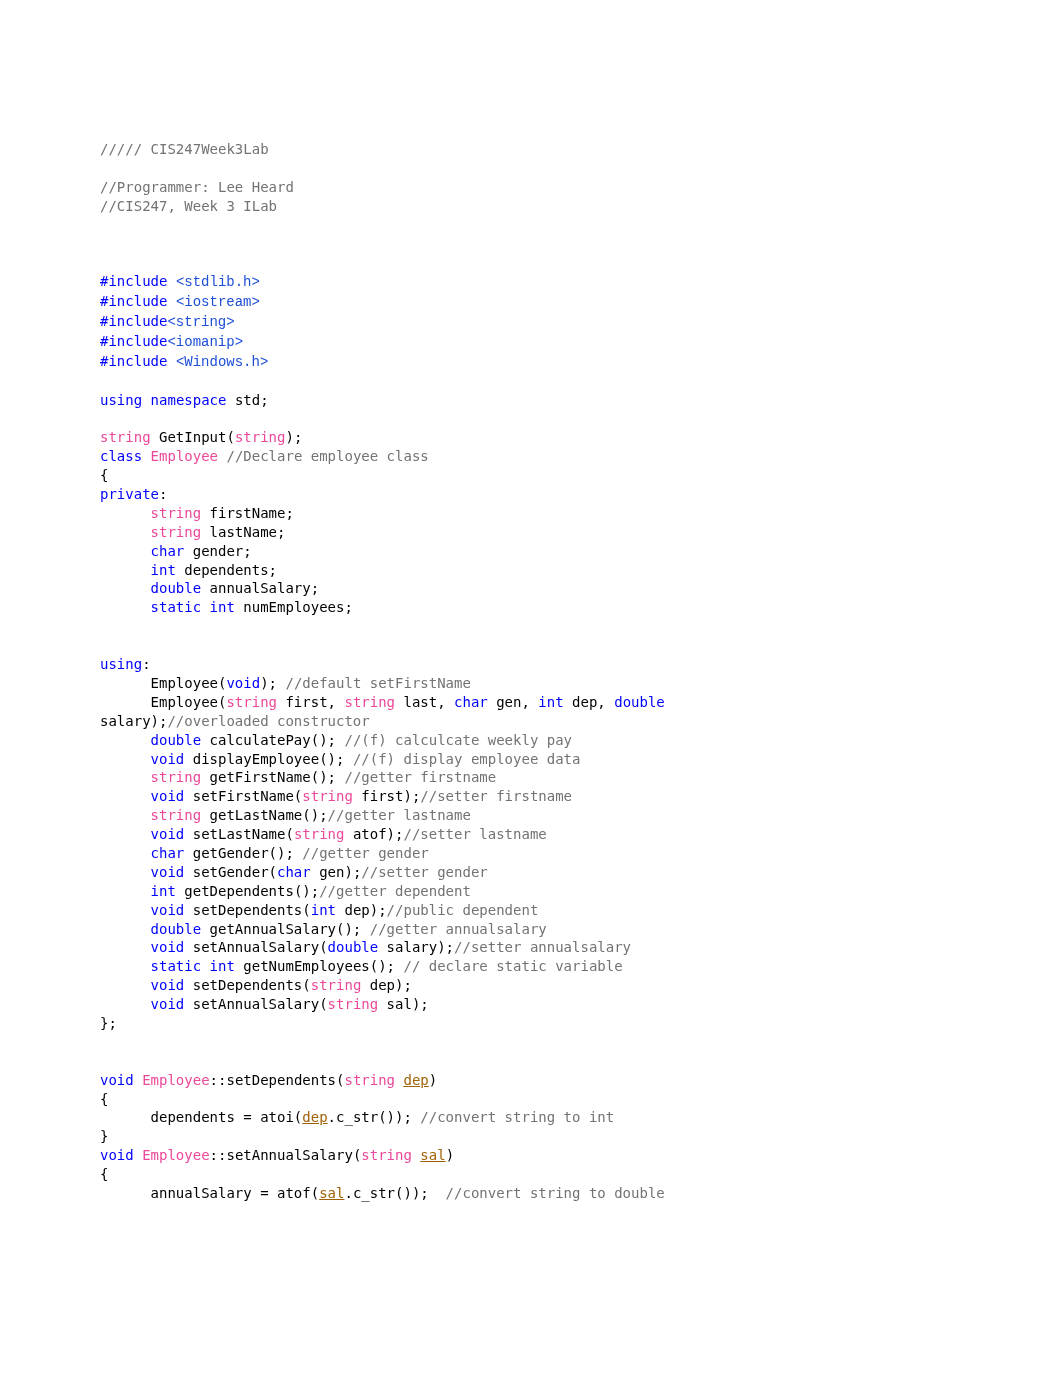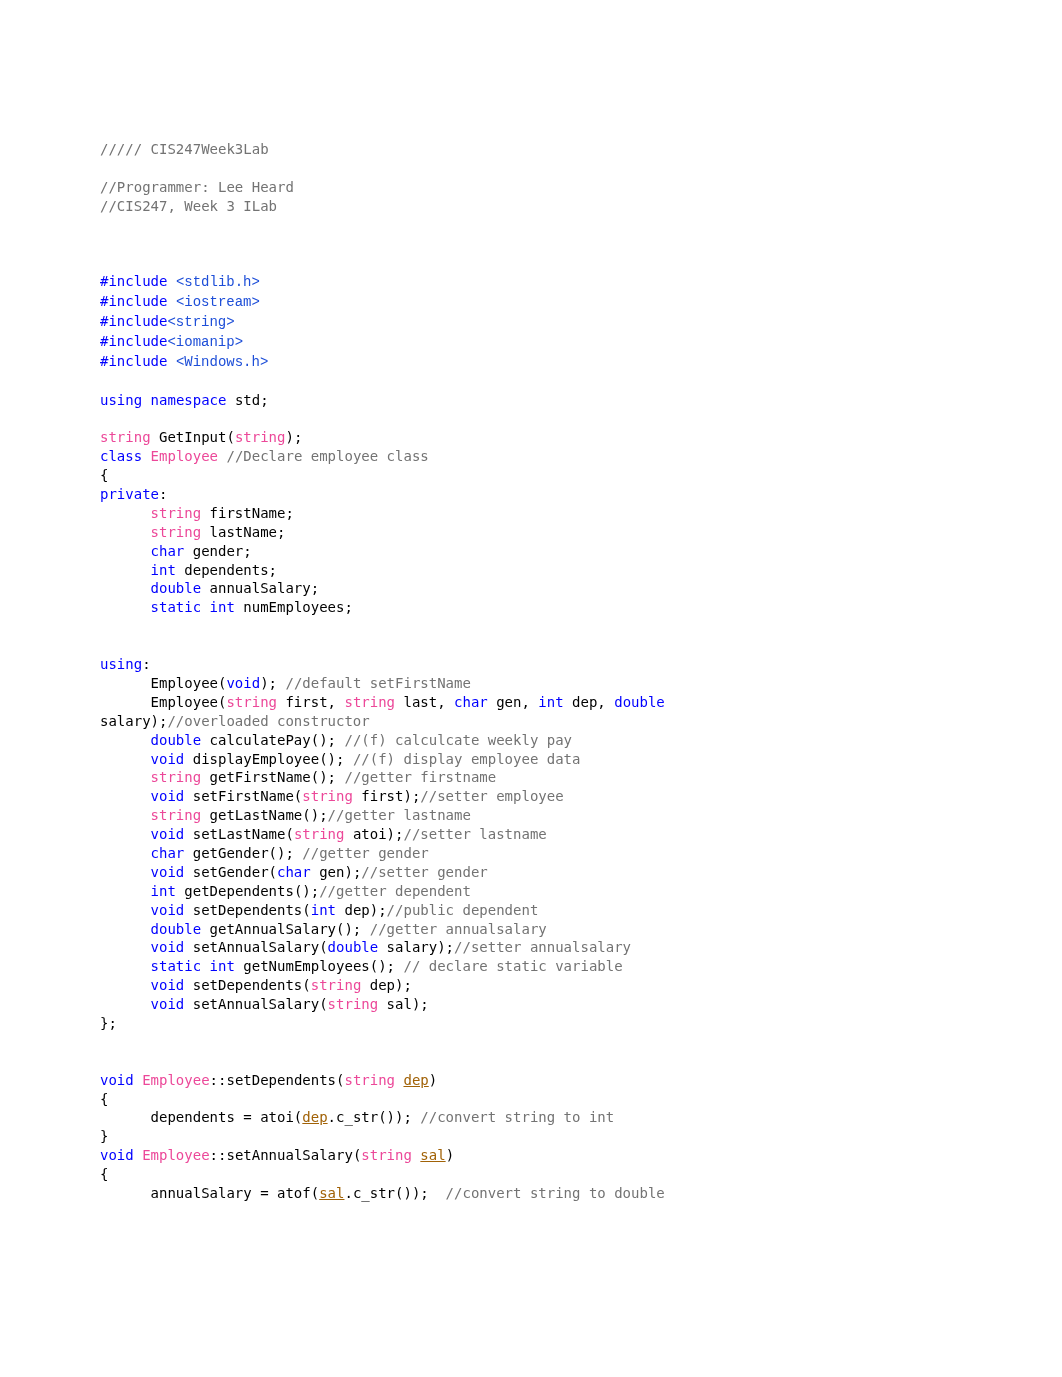--- a/index.html
+++ b/index.html
@@ -55,23 +55,23 @@
 <span class="c-black">      </span><span class="c-blue">static</span><span class="c-black"> </span><span class="c-blue">int</span><span class="c-black"> numEmployees;</span>
 <span class="c-black"></span>
 <span class="c-black"></span>
 <span class="c-blue">using</span><span class="c-black">:</span>
 <span class="c-black">      Employee(</span><span class="c-blue">void</span><span class="c-black">); </span><span class="c-green">//default setFirstName</span>
 <span class="c-black">      Employee(</span><span class="c-teal">string</span><span class="c-black"> first, </span><span class="c-teal">string</span><span class="c-black"> last, </span><span class="c-blue">char</span><span class="c-black"> gen, </span><span class="c-blue">int</span><span class="c-black"> dep, </span><span class="c-blue">double</span><span class="c-black"> </span>
 <span class="c-black">salary);</span><span class="c-green">//overloaded constructor</span>
 <span class="c-black">      </span><span class="c-blue">double</span><span class="c-black"> calculatePay(); </span><span class="c-green">//(f) calculcate weekly pay</span>
 <span class="c-black">      </span><span class="c-blue">void</span><span class="c-black"> displayEmployee(); </span><span class="c-green">//(f) display employee data</span>
 <span class="c-black">      </span><span class="c-teal">string</span><span class="c-black"> getFirstName(); </span><span class="c-green">//getter firstname</span>
-<span class="c-black">      </span><span class="c-blue">void</span><span class="c-black"> setFirstName(</span><span class="c-teal">string</span><span class="c-black"> first);</span><span class="c-green">//setter employee</span>
+<span class="c-black">      </span><span class="c-blue">void</span><span class="c-black"> setFirstName(</span><span class="c-teal">string</span><span class="c-black"> first);</span><span class="c-green">//setter firstname</span>
 <span class="c-black">      </span><span class="c-teal">string</span><span class="c-black"> getLastName();</span><span class="c-green">//getter lastname</span>
-<span class="c-black">      </span><span class="c-blue">void</span><span class="c-black"> setLastName(</span><span class="c-teal">string</span><span class="c-black"> atoi);</span><span class="c-green">//setter lastname</span>
+<span class="c-black">      </span><span class="c-blue">void</span><span class="c-black"> setLastName(</span><span class="c-teal">string</span><span class="c-black"> atof);</span><span class="c-green">//setter lastname</span>
 <span class="c-black">      </span><span class="c-blue">char</span><span class="c-black"> getGender(); </span><span class="c-green">//getter gender</span>
 <span class="c-black">      </span><span class="c-blue">void</span><span class="c-black"> setGender(</span><span class="c-blue">char</span><span class="c-black"> gen);</span><span class="c-green">//setter gender</span>
 <span class="c-black">      </span><span class="c-blue">int</span><span class="c-black"> getDependents();</span><span class="c-green">//getter dependent</span>
 <span class="c-black">      </span><span class="c-blue">void</span><span class="c-black"> setDependents(</span><span class="c-blue">int</span><span class="c-black"> dep);</span><span class="c-green">//public dependent</span>
 <span class="c-black">      </span><span class="c-blue">double</span><span class="c-black"> getAnnualSalary(); </span><span class="c-green">//getter annualsalary</span>
 <span class="c-black">      </span><span class="c-blue">void</span><span class="c-black"> setAnnualSalary(</span><span class="c-blue">double</span><span class="c-black"> salary);</span><span class="c-green">//setter annualsalary</span>
 <span class="c-black">      </span><span class="c-blue">static</span><span class="c-black"> </span><span class="c-blue">int</span><span class="c-black"> getNumEmployees(); </span><span class="c-green">// declare static variable</span>
 <span class="c-black">      </span><span class="c-blue">void</span><span class="c-black"> setDependents(</span><span class="c-teal">string</span><span class="c-black"> dep);</span>
 <span class="c-black">      </span><span class="c-blue">void</span><span class="c-black"> setAnnualSalary(</span><span class="c-teal">string</span><span class="c-black"> sal);</span>
 <span class="c-black">};</span>

